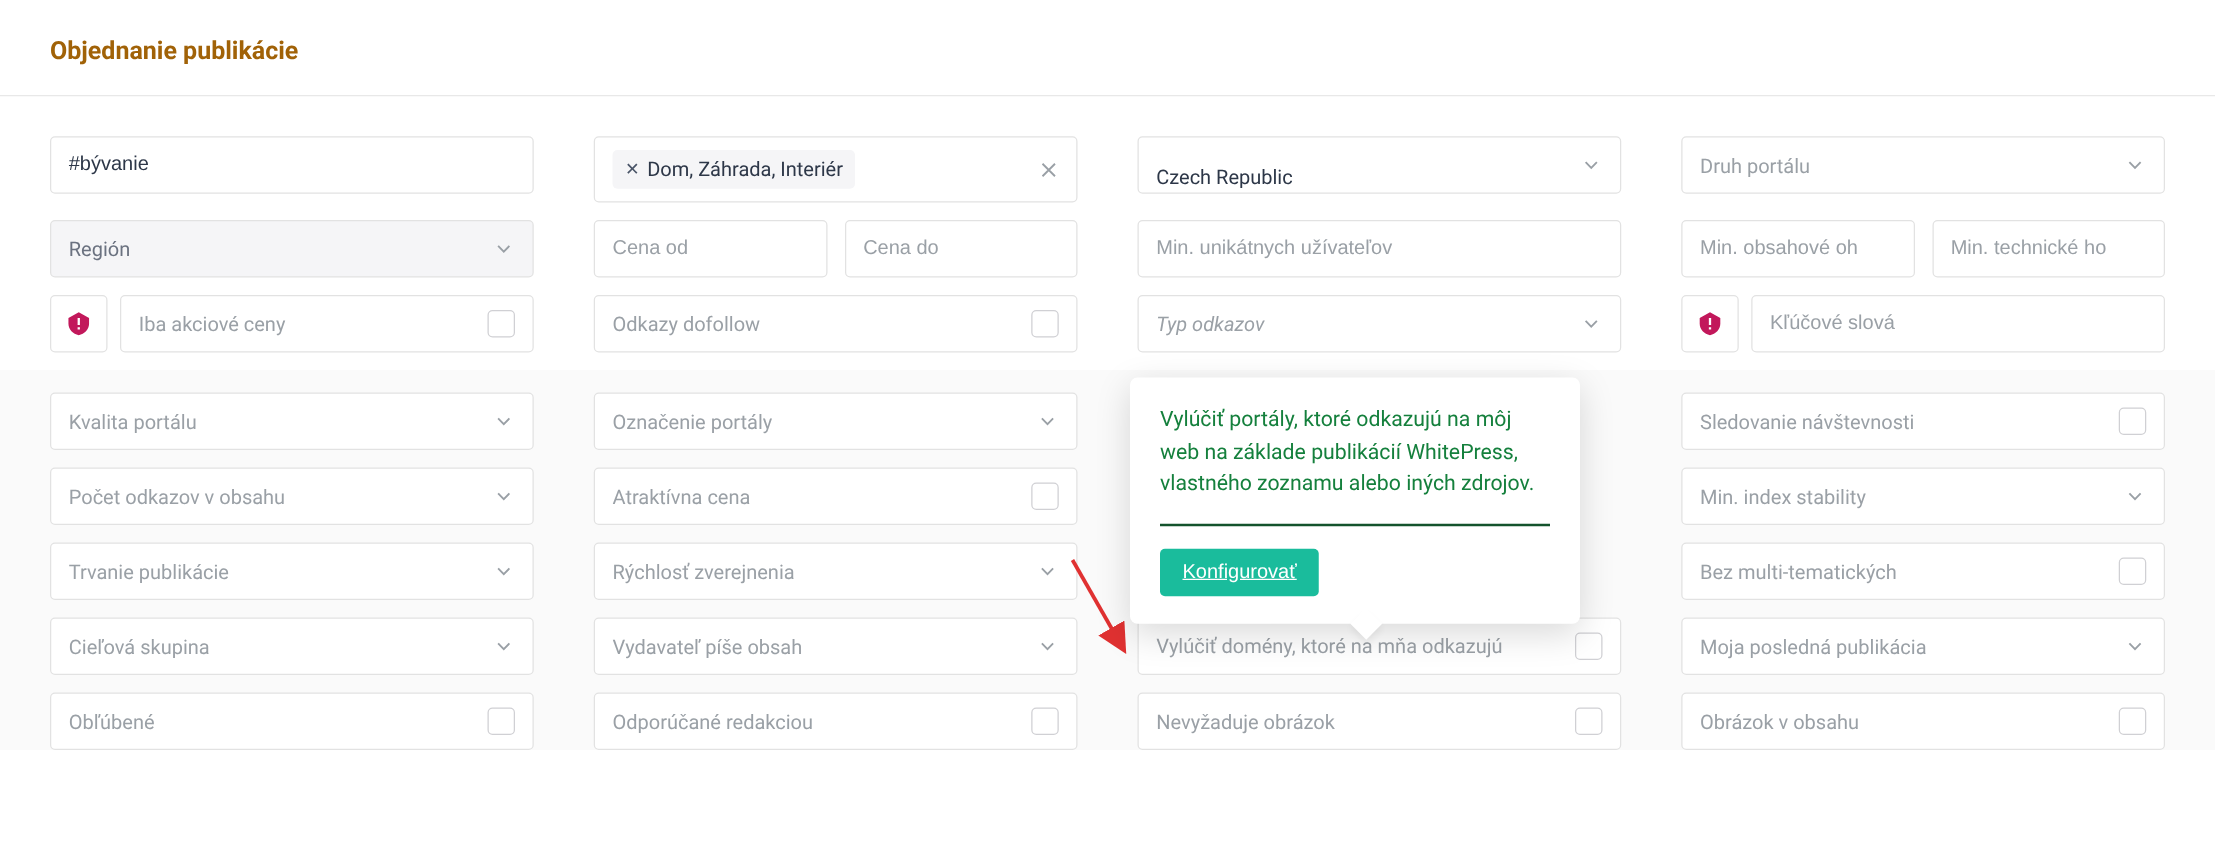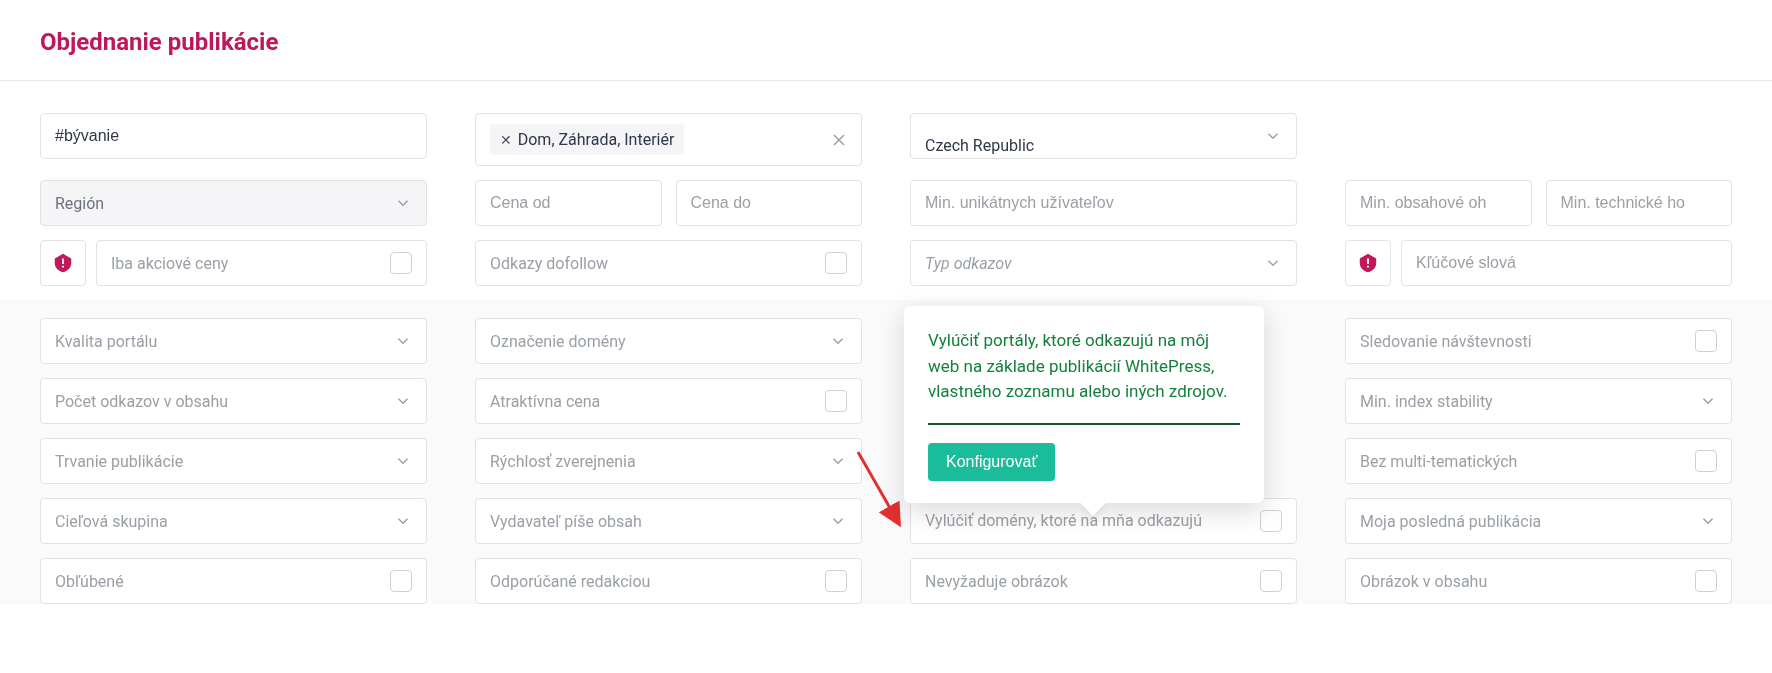--- a/index.html
+++ b/index.html
@@ -11,23 +11,23 @@
       font-family: -apple-system, BlinkMacSystemFont, "Segoe UI", Roboto, "Helvetica Neue", Arial, sans-serif;
       background: #fff;
       color: #2d3748;
       width: 1772px;
     }
     .header {
       padding: 28px 40px 24px 40px;
       border-bottom: 1px solid #e8e8e8;
     }
     .header h1 {
-      font-size: 24px;
+      font-size: 20px;
       font-weight: 700;
-      color: #be185d;
+      color: #a16207;
     }
     .filters-wrap {
       padding: 32px 40px 20px 40px;
     }
     .row {
       display: grid;
       grid-template-columns: repeat(4, 1fr);
       gap: 48px;
       margin-bottom: 14px;
     }
@@ -182,20 +182,21 @@
     }
     .tooltip-btn {
       margin-top: 18px;
       background: #1abc9c;
       color: #fff;
       border: none;
       border-radius: 4px;
       padding: 10px 18px;
       font-size: 16px;
       cursor: pointer;
+      text-decoration: underline;
     }
     .tooltip-arrow {
       position: absolute;
       bottom: -9px;
       left: 180px;
       width: 18px;
       height: 18px;
       background: #fff;
       transform: rotate(45deg);
       box-shadow: 3px 3px 6px rgba(0,0,0,0.06);
@@ -240,20 +241,30 @@
     <div class="cell">
       <div class="field">
         <span class="value-text">Czech Republic</span>
         <span class="chev">
           <svg viewBox="0 0 24 24" fill="none" stroke="currentColor" stroke-width="2">
               <path d="m6 9 6 6 6-6"></path>
             </svg>
         </span>
       </div>
     </div>
+    <div class="cell">
+      <div class="field">
+        <span class="placeholder">Druh portálu</span>
+        <span class="chev">
+          <svg viewBox="0 0 24 24" fill="none" stroke="currentColor" stroke-width="2">
+              <path d="m6 9 6 6 6-6"></path>
+            </svg>
+        </span>
+      </div>
+    </div>
   </div>
 
   <div class="row">
     <div class="cell">
       <div class="field disabled">
         <span class="placeholder" style="color:#6b7280">Región</span>
         <span class="chev">
           <svg viewBox="0 0 24 24" fill="none" stroke="currentColor" stroke-width="2">
               <path d="m6 9 6 6 6-6"></path>
             </svg>
@@ -339,21 +350,21 @@
           <span class="placeholder">Kvalita portálu</span>
           <span class="chev">
             <svg viewBox="0 0 24 24" fill="none" stroke="currentColor" stroke-width="2">
                 <path d="m6 9 6 6 6-6"></path>
               </svg>
           </span>
         </div>
       </div>
       <div class="cell">
         <div class="field">
-          <span class="placeholder">Označenie domény</span>
+          <span class="placeholder">Označenie portály</span>
           <span class="chev">
             <svg viewBox="0 0 24 24" fill="none" stroke="currentColor" stroke-width="2">
                 <path d="m6 9 6 6 6-6"></path>
               </svg>
           </span>
         </div>
       </div>
       <div class="cell" style="position:relative;">
 
         <div class="tooltip">

